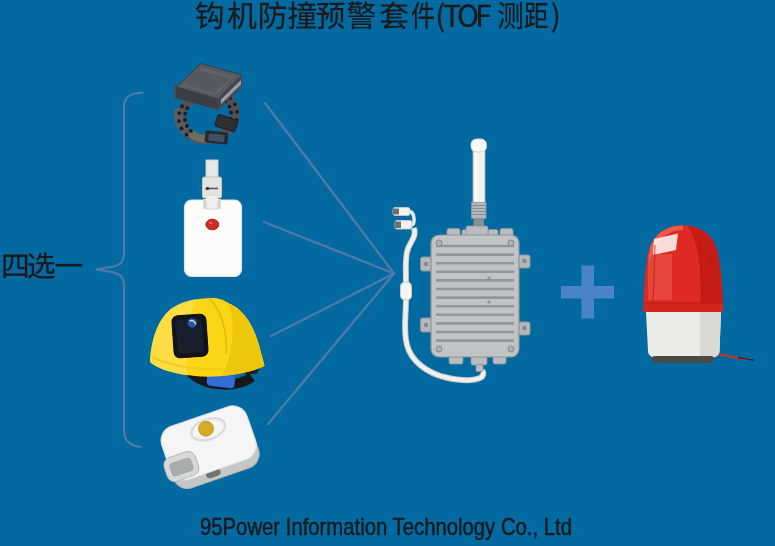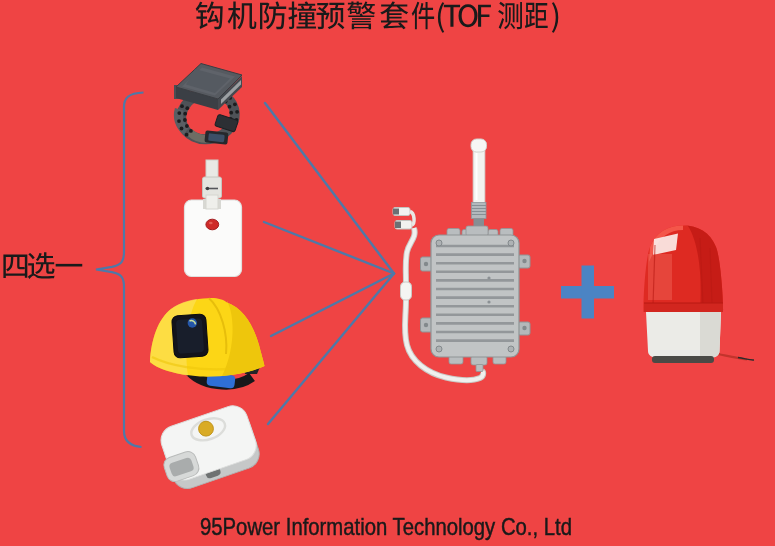--- a/index.html
+++ b/index.html
@@ -1,15 +1,15 @@
 <!DOCTYPE html>
 <html><head><meta charset="utf-8">
 <style>
 html,body{margin:0;padding:0;background:#fff;}
-#page{position:relative;width:775px;height:546px;overflow:hidden;background:#ef4444;
+#page{position:relative;width:775px;height:546px;overflow:hidden;background:#0369a1;
 font-family:"Liberation Sans",sans-serif;}
 .abs{position:absolute;}
 </style></head>
 <body>
 <div id="page">
 <svg class="abs" style="left:0;top:0" width="775" height="546" viewBox="0 0 775 546">
 
   <path transform="translate(194.7,26.8) scale(0.03000,-0.03000)" d="M556.3896484375 841.9921875 636.7705078125 823.16796875Q616.3125 753.251953125 588.16748046875 686.00390625Q560.0224609375 618.755859375 527.1064453125 560.23681640625Q494.1904296875 501.7177734375 457.1904296875 456.8017578125Q450.6103515625 463.83984375 438.2822265625 473.43896484375Q425.9541015625 483.0380859375 413.39697265625 492.67919921875Q400.83984375 502.3203125 391.34375 507.984375Q445.0537109375 569.3203125 487.6376953125 657.98828125Q530.2216796875 746.65625 556.3896484375 841.9921875ZM559.068359375 685.068359375H887.2978515625V608.8095703125H521.251953125ZM853.19140625 685.068359375H932.1142578125Q932.1142578125 685.068359375 932.1142578125 676.904296875Q932.1142578125 668.740234375 932.1142578125 658.66015625Q932.1142578125 648.580078125 931.65625 642.83203125Q927.0302734375 466.244140625 922.17529296875 344.4921875Q917.3203125 222.740234375 910.46533203125 145.240234375Q903.6103515625 67.740234375 894.29736328125 25.59521484375Q884.984375 -16.5498046875 871.4423828125 -34.923828125Q855.3203125 -57.251953125 837.88525390625 -65.9580078125Q820.4501953125 -74.6640625 795.7861328125 -78.412109375Q773.580078125 -81.244140625 738.7060546875 -80.88916015625Q703.83203125 -80.5341796875 667 -78.9921875Q666 -61 659.4619140625 -37.3857421875Q652.923828125 -13.771484375 641.51171875 3.6787109375Q681.3056640625 0.13671875 714.015625 -0.36328125Q746.7255859375 -0.86328125 762.099609375 -0.86328125Q775.6416015625 -1.4052734375 783.87060546875 2.052734375Q792.099609375 5.5107421875 799.5576171875 15.96875Q810.18359375 29.052734375 818.58056640625 69.13671875Q826.9775390625 109.220703125 833.103515625 185.0146484375Q839.2294921875 260.80859375 844.12646484375 379.12548828125Q849.0234375 497.4423828125 853.19140625 666.4501953125ZM458.3359375 132.2294921875 453.2978515625 197.328125 489.1220703125 223.8623046875 738.1376953125 270.48828125Q740.0537109375 254.8701171875 744.3857421875 235.64892578125Q748.7177734375 216.427734375 752.0078125 204.6416015625Q661.8779296875 185.6416015625 607.1259765625 173.68359375Q552.3740234375 161.7255859375 522.8740234375 154.3095703125Q493.3740234375 146.8935546875 479.77099609375 141.74853515625Q466.16796875 136.603515625 458.3359375 132.2294921875ZM458.3359375 132.2294921875Q456.419921875 140.8095703125 451.94287109375 154.595703125Q447.4658203125 168.3818359375 442.259765625 182.583984375Q437.0537109375 196.7861328125 431.763671875 206.740234375Q444.595703125 210.1142578125 455.51171875 226.51123046875Q466.427734375 242.908203125 478.9697265625 267.9921875Q485.51171875 279.5341796875 497.6376953125 307.66015625Q509.763671875 335.7861328125 524.431640625 373.68310546875Q539.099609375 411.580078125 552.767578125 455.248046875Q566.435546875 498.916015625 576.1455078125 542.5419921875L657.068359375 519.34375Q638.4423828125 458.17578125 614.21337890625 396.0498046875Q589.984375 333.923828125 562.79736328125 277.83984375Q535.6103515625 221.755859375 508.6103515625 176.1298828125V174.671875Q508.6103515625 174.671875 500.9462890625 170.65283203125Q493.2822265625 166.6337890625 483.47314453125 159.74072265625Q473.6640625 152.84765625 466.0 145.68359375Q458.3359375 138.51953125 458.3359375 132.2294921875ZM655.3056640625 384.8017578125 718.0302734375 405.7099609375Q736.3662109375 365.251953125 753.66015625 318.56494140625Q770.9541015625 271.8779296875 784.6640625 228.4619140625Q798.3740234375 185.0458984375 805 152.587890625L737.52734375 125.84765625Q731.9013671875 159.3056640625 718.87841796875 203.95068359375Q705.85546875 248.595703125 689.51953125 296.01171875Q673.18359375 343.427734375 655.3056640625 384.8017578125ZM176.6796875 838.908203125 251.1064453125 817.251953125Q231.81640625 762.1298828125 204.1103515625 707.591796875Q176.404296875 653.0537109375 143.55322265625 605.20263671875Q110.7021484375 557.3515625 74.2060546875 520.51953125Q70.83203125 529.4736328125 63.39697265625 544.5078125Q55.9619140625 559.5419921875 47.83984375 575.076171875Q39.7177734375 590.6103515625 32.51171875 599.48046875Q77.595703125 643.2744140625 115.86669921875 706.65234375Q154.1376953125 770.0302734375 176.6796875 838.908203125ZM160.9541015625 730.6025390625H417.9541015625V651.6796875H144.8779296875ZM111.3740234375 550.5263671875H382.908203125V475.7255859375H111.3740234375ZM58.2138671875 346.6943359375H409.7861328125V271.3515625H58.2138671875ZM190.931640625 -75.6943359375 180.3974609375 -3.015625 208.931640625 28.14453125 413.2978515625 126.3125Q415.2978515625 110.236328125 418.90087890625 89.0380859375Q422.50390625 67.83984375 426.3359375 55.1376953125Q355.50390625 18.9697265625 311.98486328125 -3.80126953125Q268.4658203125 -26.572265625 244.44677734375 -40.25927734375Q220.427734375 -53.9462890625 208.86669921875 -61.3623046875Q197.3056640625 -68.7783203125 190.931640625 -75.6943359375ZM190.931640625 -75.6943359375Q188.5576171875 -65.740234375 182.8095703125 -52.412109375Q177.0615234375 -39.083984375 170.3974609375 -26.255859375Q163.7333984375 -13.427734375 157.0693359375 -5.3056640625Q169.6494140625 1.4423828125 183.3134765625 16.25146484375Q196.9775390625 31.060546875 196.9775390625 61.3505859375V525.65625H275.900390625V-3.427734375Q275.900390625 -3.427734375 267.3203125 -8.2177734375Q258.740234375 -13.0078125 246.328125 -20.671875Q233.916015625 -28.3359375 221.00390625 -37.916015625Q208.091796875 -47.49609375 199.51171875 -57.30517578125Q190.931640625 -67.1142578125 190.931640625 -75.6943359375Z" fill="#1a1a1a"></path>
 <path transform="translate(226.9,26.8) scale(0.03000,-0.03000)" d="M545.15234375 784.5341796875H789.6796875V706.0693359375H545.15234375ZM496.091796875 784.5341796875H576.388671875V462.8701171875Q576.388671875 400.49609375 570.4306640625 328.51904296875Q564.47265625 256.5419921875 547.78564453125 183.3359375Q531.0986328125 110.1298828125 498.1826171875 42.2978515625Q465.2666015625 -25.5341796875 411.3505859375 -81.16015625Q405.228515625 -73.580078125 393.67138671875 -63.2099609375Q382.1142578125 -52.83984375 369.59912109375 -42.8857421875Q357.083984375 -32.931640625 347.587890625 -28.18359375Q398.2138671875 23.6103515625 428.06884765625 84.8203125Q457.923828125 146.0302734375 472.4658203125 211.42724609375Q487.0078125 276.82421875 491.5498046875 340.9921875Q496.091796875 405.16015625 496.091796875 463.328125ZM753.7333984375 784.5341796875H835.9462890625V65.3583984375Q835.9462890625 41.8544921875 837.25927734375 28.24755859375Q838.572265625 14.640625 841.740234375 11.0986328125Q849.16015625 5.0986328125 858.49609375 5.0986328125Q863.748046875 5.0986328125 871.35498046875 5.0986328125Q878.9619140625 5.0986328125 885.2978515625 5.0986328125Q898.8857421875 5.0986328125 904.6796875 12.2666015625Q908.3056640625 16.80859375 910.66064453125 24.57958984375Q913.015625 32.3505859375 914.015625 49.9765625Q915.5576171875 67.060546875 916.5576171875 104.16748046875Q917.5576171875 141.2744140625 918.099609375 190.8623046875Q930.51171875 179.2822265625 947.90087890625 170.01513671875Q965.2900390625 160.748046875 980.5341796875 155.5419921875Q980.5341796875 127.916015625 979.076171875 96.56103515625Q977.6181640625 65.2060546875 975.93115234375 39.1640625Q974.244140625 13.1220703125 972.328125 -0.16796875Q964.49609375 -41.2900390625 943.3740234375 -56.9541015625Q932 -64.244140625 918.10693359375 -67.88916015625Q904.2138671875 -71.5341796875 888.2978515625 -71.5341796875Q877.5498046875 -71.5341796875 862.36279296875 -71.5341796875Q847.17578125 -71.5341796875 836.8857421875 -71.5341796875Q821.763671875 -71.5341796875 805.41259765625 -66.744140625Q789.0615234375 -61.9541015625 777.2294921875 -50.83203125Q768.85546875 -42.6259765625 763.4814453125 -31.14892578125Q758.107421875 -19.671875 755.92041015625 3.88916015625Q753.7333984375 27.4501953125 753.7333984375 69.908203125ZM50.755859375 628.6103515625H438.5419921875V549.603515625H50.755859375ZM213.6875 841.9921875H293.6103515625V-80.3662109375H213.6875ZM210.0234375 578.595703125 263.1298828125 560.51953125Q249.50390625 499.51953125 228.98095703125 434.74853515625Q208.4580078125 369.9775390625 182.6640625 308.20654296875Q156.8701171875 246.435546875 128.16015625 193.20654296875Q99.4501953125 139.9775390625 68.908203125 102.603515625Q62.16015625 119.51171875 49.47705078125 141.39697265625Q36.7939453125 163.2822265625 26.2978515625 178.2744140625Q54.4658203125 211.900390625 82.259765625 258.236328125Q110.0537109375 304.572265625 134.3896484375 358.34716796875Q158.7255859375 412.1220703125 178.29052734375 468.52294921875Q197.85546875 524.923828125 210.0234375 578.595703125ZM286.7783203125 472.244140625Q297.7783203125 462.244140625 320.17529296875 438.01513671875Q342.572265625 413.7861328125 368.01123046875 385.05712890625Q393.4501953125 356.328125 414.84716796875 331.828125Q436.244140625 307.328125 444.7861328125 296.7861328125L394.6796875 229.107421875Q383.6796875 247.6875 364.427734375 275.70654296875Q345.17578125 303.7255859375 322.61083984375 334.099609375Q300.0458984375 364.4736328125 279.56494140625 390.8056640625Q259.083984375 417.1376953125 245.6259765625 433.259765625Z" fill="#1a1a1a"></path>
 <path transform="translate(257.6,26.8) scale(0.03000,-0.03000)" d="M598.923828125 823.412109375 674.47265625 841.15234375Q688.556640625 806.5263671875 702.5986328125 765.4423828125Q716.640625 724.3583984375 723.640625 696.3583984375L644.427734375 673.7021484375Q638.8017578125 702.244140625 625.17578125 744.7861328125Q611.5498046875 787.328125 598.923828125 823.412109375ZM374.7783203125 675.15234375H953.076171875V597.0615234375H374.7783203125ZM567.9462890625 450.4501953125H841.3056640625V374.7333984375H567.9462890625ZM812.52734375 450.4501953125H894.65625Q894.65625 450.4501953125 894.65625 443.744140625Q894.65625 437.0380859375 894.42724609375 427.916015625Q894.1982421875 418.7939453125 894.1982421875 413.0458984375Q890.1142578125 297.83203125 885.572265625 217.0380859375Q881.0302734375 136.244140625 875.21728515625 83.47314453125Q869.404296875 30.7021484375 861.404296875 0.51513671875Q853.404296875 -29.671875 841.8623046875 -43.0458984375Q827.740234375 -61 811.0341796875 -68.248046875Q794.328125 -75.49609375 771.0380859375 -78.328125Q749.0380859375 -81.16015625 711.97314453125 -80.80517578125Q674.908203125 -80.4501953125 635.2822265625 -78.3662109375Q634.2822265625 -60.4580078125 627.7021484375 -37.34375Q621.1220703125 -14.2294921875 610.16796875 3.3046875Q650.0078125 -0.2373046875 683.99267578125 -1.2373046875Q717.9775390625 -2.2373046875 732.9775390625 -2.2373046875Q757.3134765625 -2.779296875 769.6875 10.5947265625Q780.85546875 23.220703125 788.4814453125 67.28564453125Q796.107421875 111.3505859375 802.00439453125 200.33544921875Q807.9013671875 289.3203125 812.52734375 435.2060546875ZM529.1376953125 631.7939453125H611.3505859375Q608.3505859375 516.923828125 599.03759765625 411.0498046875Q589.724609375 305.17578125 563.224609375 213.36279296875Q536.724609375 121.5498046875 482.892578125 47.19482421875Q429.060546875 -27.16015625 336.48046875 -78.9921875Q328.3583984375 -64.4580078125 312.1982421875 -46.1337890625Q296.0380859375 -27.8095703125 281.3359375 -16.939453125Q367.8779296875 29.6865234375 417.087890625 97.00341796875Q466.2978515625 164.3203125 489.5078125 248.22119140625Q512.7177734375 332.1220703125 519.65673828125 429.0419921875Q526.595703125 525.9619140625 529.1376953125 631.7939453125ZM80.5498046875 798.9921875H334.427734375V724.19140625H158.640625V-81.3662109375H80.5498046875ZM310.6875 798.9921875H325.3896484375L337.8017578125 802.3662109375L393.984375 769.1298828125Q379.2744140625 726.2978515625 361.5224609375 678.5078125Q343.7705078125 630.7177734375 325.74755859375 583.61474609375Q307.724609375 536.51171875 289.9306640625 495.34375Q346.48046875 432.2978515625 364.21337890625 377.4619140625Q381.9462890625 322.6259765625 381.9462890625 275.748046875Q381.9462890625 232.671875 372.1142578125 201.56884765625Q362.2822265625 170.4658203125 339.5341796875 154.7177734375Q328.16015625 146.34375 314.01513671875 141.65673828125Q299.8701171875 136.9697265625 284.49609375 134.51171875Q268.7861328125 133.0537109375 249.66015625 132.82470703125Q230.5341796875 132.595703125 212.5341796875 133.1376953125Q211.5341796875 149.755859375 206.47314453125 171.30908203125Q201.412109375 192.8623046875 191.83203125 208.48046875Q209.3359375 207.48046875 224.61083984375 207.20947265625Q239.8857421875 206.9384765625 251.763671875 207.48046875Q270.4736328125 207.48046875 285.267578125 216.564453125Q296.51953125 224.732421875 301.103515625 243.46533203125Q305.6875 262.1982421875 305.6875 284.908203125Q305.6875 325.580078125 287.68359375 376.43896484375Q269.6796875 427.2978515625 214.251953125 485.763671875Q228.1298828125 520.3896484375 241.9658203125 560.1376953125Q255.8017578125 599.8857421875 268.595703125 639.32080078125Q281.3896484375 678.755859375 292.1416015625 713.81689453125Q302.8935546875 748.8779296875 310.6875 774.587890625Z" fill="#1a1a1a"></path>

